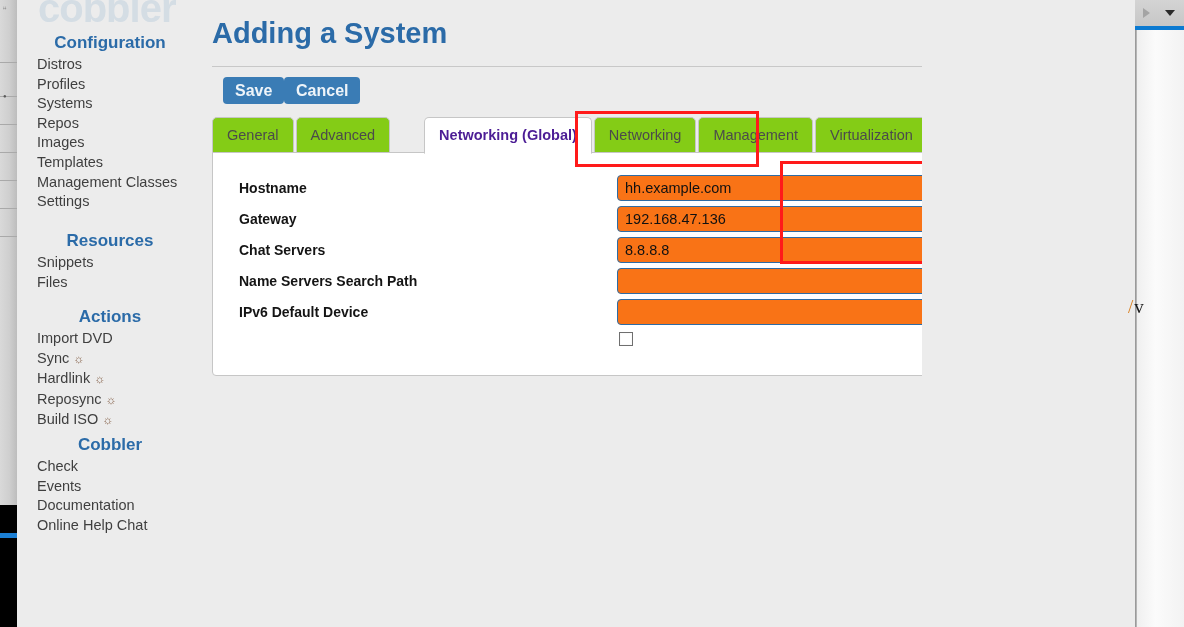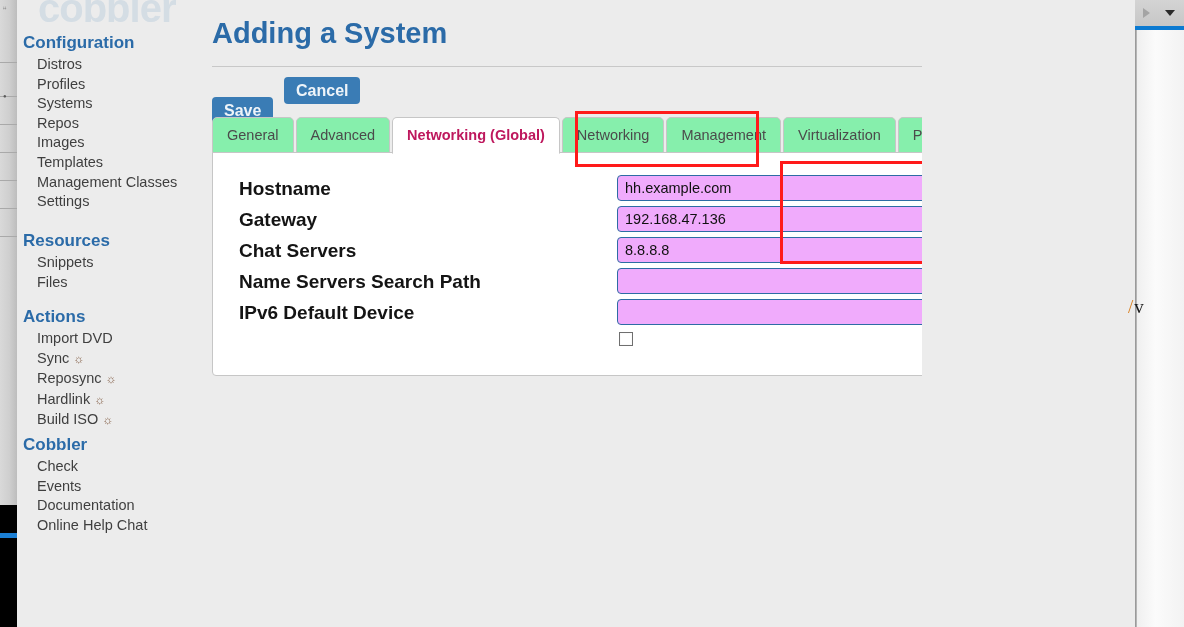--- a/index.html
+++ b/index.html
@@ -68,20 +68,21 @@
     letter-spacing:-1px;opacity:.75;
   }
 
   
   #sidebar{
     position:absolute;left:0;top:0;width:180px;height:627px;
   }
   .side-head{
     color:#2b6ba8;font-size:17px;font-weight:bold;
     margin:0 0 2px 6px;
+    text-align:center;
   }
   #sidebar .grp-configuration{position:absolute;left:0;top:33px;width:180px;}
   #sidebar .grp-resources{position:absolute;left:0;top:231px;width:180px;}
   #sidebar .grp-actions{position:absolute;left:0;top:307px;width:180px;}
   #sidebar .grp-cobbler{position:absolute;left:0;top:435px;width:180px;}
   .side-link{
     display:block;color:#3f3f3f;font-size:14.5px;line-height:19.6px;
     margin-left:20px;white-space:nowrap;cursor:pointer;
   }
   .side-link .sun{
@@ -96,53 +97,53 @@
   }
   #title-rule{
     position:absolute;left:15px;top:66px;width:873px;height:1px;background:#c8c8c8;
   }
   .btn{
     position:absolute;top:77px;height:27px;
     background:#3a7cb5;color:#eef4f9;border:none;border-radius:4px;
     font-size:16px;font-weight:bold;font-family:"Liberation Sans",sans-serif;
     cursor:pointer;padding:0 12px;line-height:27px;
   }
-  #save-button{left:15px;margin-top:20px;}
+  #save-button{left:26px;}
   #cancel-button{left:87px;}
 
   
   #tabs{position:absolute;left:15px;top:117px;height:37px;}
   .tab{
     position:relative;float:left;height:35px;line-height:35px;
     padding:0 14px;font-size:14.5px;color:#4b4b4b;
-    background:#86efac;border:1px solid #c6c6c6;border-bottom:1px solid #c6c6c6;
+    background:#84cc16;border:1px solid #c6c6c6;border-bottom:1px solid #c6c6c6;
     border-radius:5px 5px 0 0;margin-right:2px;cursor:pointer;white-space:nowrap;
   }
   .tab.active{
-    background:#ffffff;color:#be185d;font-weight:bold;
-    border-bottom:1px solid #ffffff;z-index:3;
+    background:#ffffff;color:#4c1d95;font-weight:bold;
+    border-bottom:1px solid #ffffff;z-index:3;margin-left:32px;
   }
   #tab-highlight{
     position:absolute;left:378px;top:111px;width:178px;height:50px;
     border:3px solid #ff1a1a;z-index:6;pointer-events:none;
   }
 
   
   #form-panel{
     position:absolute;left:15px;top:152px;width:873px;height:222px;
     background:#fff;border:1px solid #c6c6c6;border-radius:0 4px 4px 4px;
   }
   .form-row{position:absolute;left:0;width:873px;height:31px;}
   .form-label{
     position:absolute;left:26px;top:0;line-height:31px;
-    font-size:19px;font-weight:bold;color:#141414;white-space:nowrap;
+    font-size:14px;font-weight:bold;color:#141414;white-space:nowrap;
   }
   .form-input{
     position:absolute;left:404px;top:2px;width:440px;height:26px;
-    border:1px solid #2e6ca4;border-radius:4px;background:#f0abfc;
+    border:1px solid #2e6ca4;border-radius:4px;background:#f97316;
     box-sizing:border-box;padding:0 7px;
     font-size:14.5px;color:#111;
     font-family:"Liberation Sans",sans-serif;
     outline:none;
   }
   #ipv6-autoconf-checkbox{
     position:absolute;left:406px;top:4px;width:14px;height:14px;
     border:1px solid #6f6f6f;background:#fff;box-sizing:border-box;
     box-shadow:inset 0 0 0 1px #fbfbfb;cursor:pointer;
   }
@@ -204,22 +205,22 @@
     <div class="grp-resources">
       <div class="side-head">Resources</div>
       <span class="side-link"><span>Snippets</span></span>
       <span class="side-link"><span>Files</span></span>
     </div>
 
     <div class="grp-actions">
       <div class="side-head">Actions</div>
       <span class="side-link"><span>Import DVD</span></span>
       <span class="side-link"><span>Sync</span> <span class="sun">☼</span></span>
+      <span class="side-link"><span>Hardlink</span> <span class="sun">☼</span></span>
       <span class="side-link"><span>Reposync</span> <span class="sun">☼</span></span>
-      <span class="side-link"><span>Hardlink</span> <span class="sun">☼</span></span>
       <span class="side-link"><span>Build ISO</span> <span class="sun">☼</span></span>
     </div>
 
     <div class="grp-cobbler">
       <div class="side-head">Cobbler</div>
       <span class="side-link"><span>Check</span></span>
       <span class="side-link"><span>Events</span></span>
       <span class="side-link"><span>Documentation</span></span>
       <span class="side-link"><span>Online Help Chat</span></span>
     </div>

